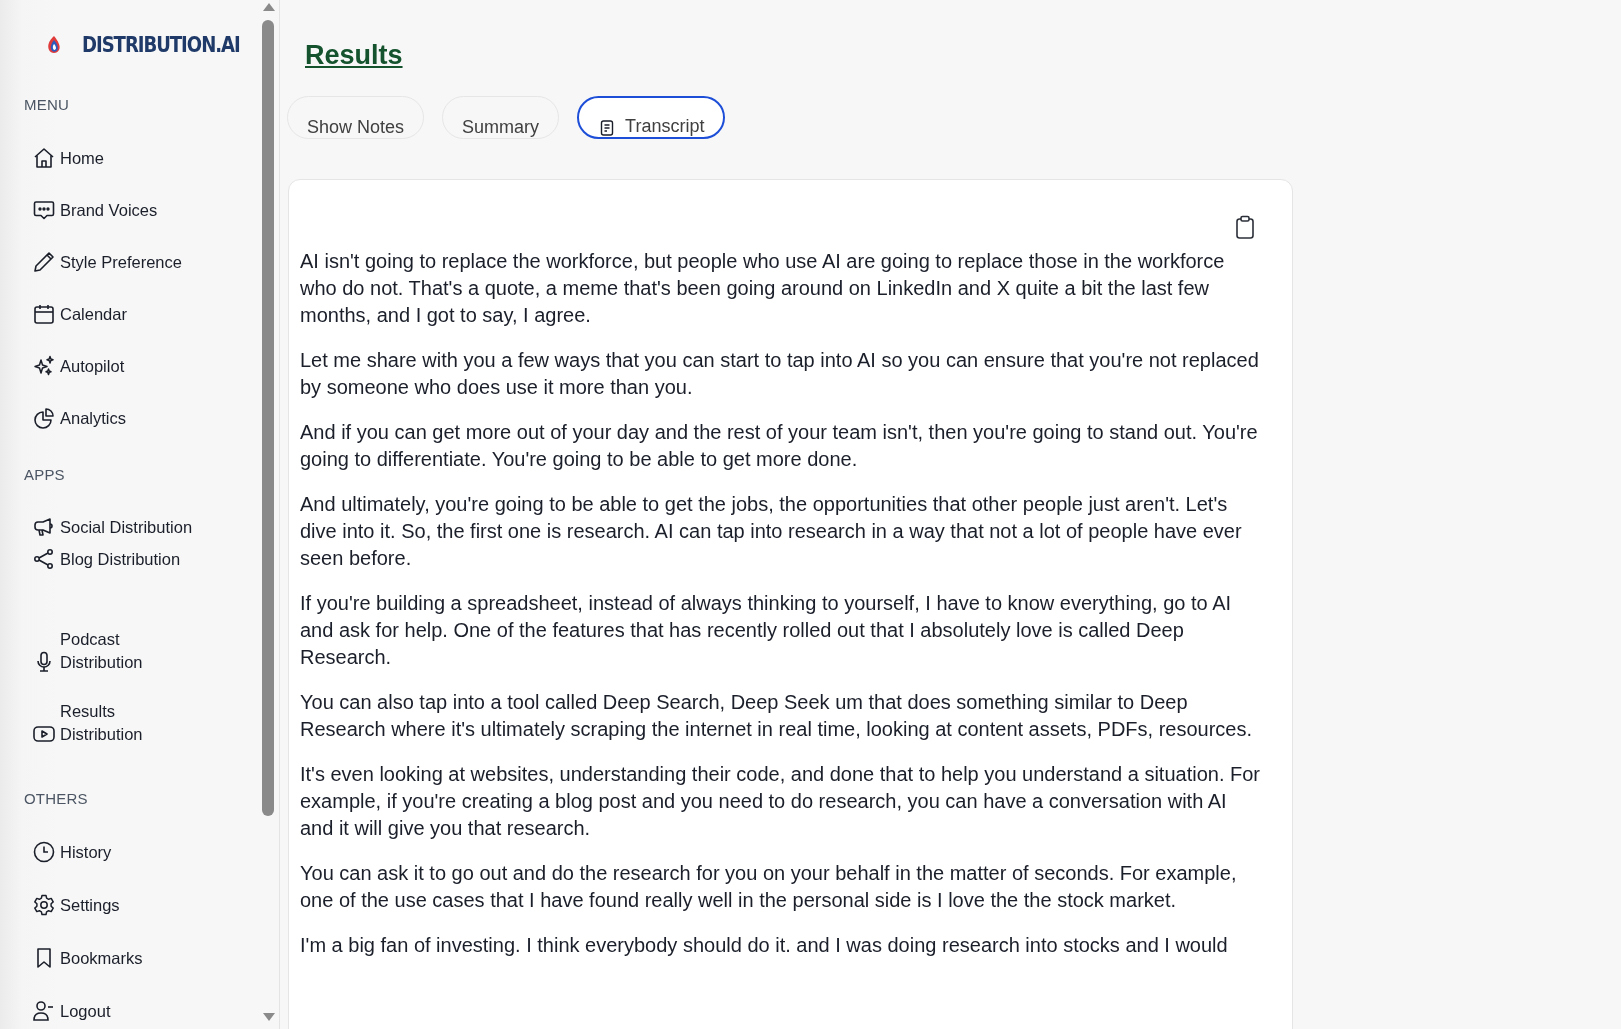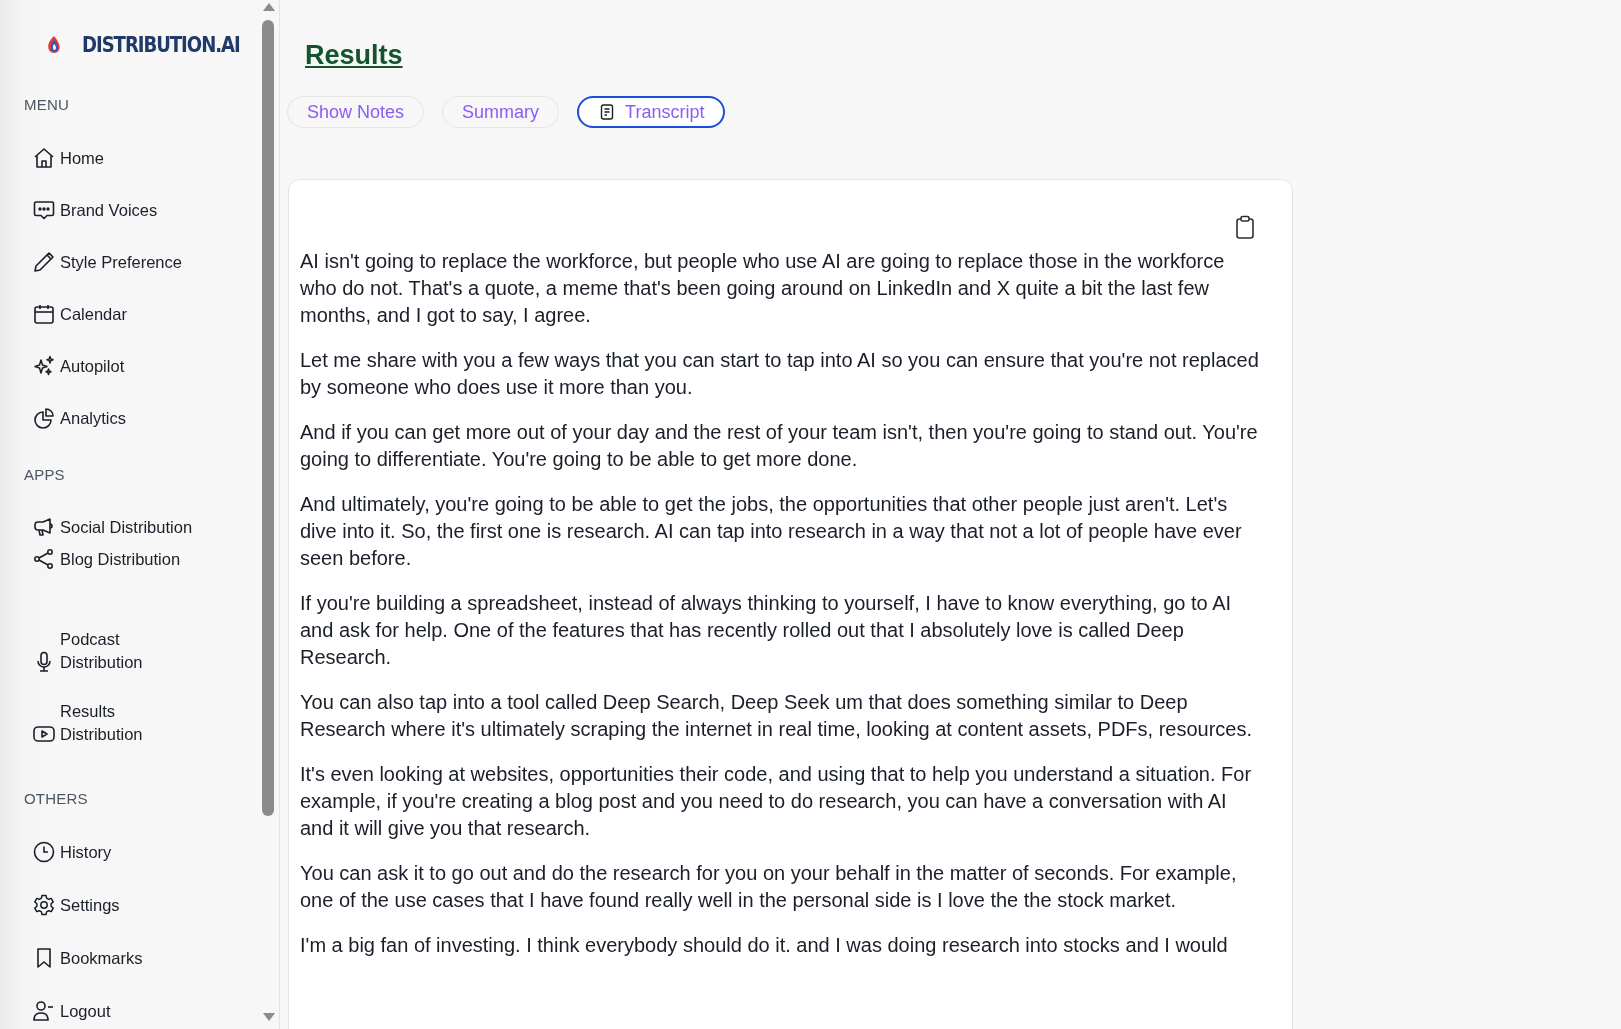--- a/index.html
+++ b/index.html
@@ -50,24 +50,24 @@
     position: absolute; left: 4px; top: 20px; width: 12px; height: 796px;
     background: #8a8a8a; border-radius: 6px;
   }
   .main { position: absolute; left: 281px; top: 0; right: 0; height: 1029px; }
   .page-title {
     position: absolute; left: 24px; top: 40px; font-size: 27px;
     font-weight: bold; color: #14532d; text-decoration: underline;
   }
   .tabs { position: absolute; left: 6px; top: 96px; display: flex; gap: 18px; }
   .tab {
-    height: 32px; padding: 0 19px; border-radius: 24px;
+    height: 43px; padding: 0 19px; border-radius: 24px;
     border: 1px solid #e6e6e6; background: #f7f7f7;
-    display: flex; align-items: center; gap: 9px;
-    font-size: 18px; color: #8b5cf6; cursor: pointer;
+    display: flex; align-items: flex-end; gap: 9px;
+    font-size: 18px; color: #404040; cursor: pointer;
   }
   .tab.active { border: 2px solid #1d4ed8; background: #fff; }
   .tab svg { width: 18px; height: 18px; }
   .card {
     position: absolute; left: 7px; top: 179px; width: 1005px; height: 900px;
     background: #fff; border: 1px solid #e5e5e5; border-radius: 12px;
   }
   .copy-btn {
     position: absolute; right: 34px; top: 34px; width: 26px; height: 26px;
     cursor: pointer;
@@ -240,18 +240,18 @@
           <rect x="9" y="2.5" width="8" height="4.5" rx="1.5" fill="#fff"></rect>
         </svg>
     </div>
     <div class="transcript">
       <p>AI isn't going to replace the workforce, but people who use AI are going to replace those in the workforce who do not. That's a quote, a meme that's been going around on LinkedIn and X quite a bit the last few months, and I got to say, I agree.</p>
       <p>Let me share with you a few ways that you can start to tap into AI so you can ensure that you're not replaced by someone who does use it more than you.</p>
       <p>And if you can get more out of your day and the rest of your team isn't, then you're going to stand out. You're going to differentiate. You're going to be able to get more done.</p>
       <p>And ultimately, you're going to be able to get the jobs, the opportunities that other people just aren't. Let's dive into it. So, the first one is research. AI can tap into research in a way that not a lot of people have ever seen before.</p>
       <p>If you're building a spreadsheet, instead of always thinking to yourself, I have to know everything, go to AI and ask for help. One of the features that has recently rolled out that I absolutely love is called Deep Research.</p>
       <p>You can also tap into a tool called Deep Search, Deep Seek um that does something similar to Deep Research where it's ultimately scraping the internet in real time, looking at content assets, PDFs, resources.</p>
-      <p>It's even looking at websites, opportunities their code, and using that to help you understand a situation. For example, if you're creating a blog post and you need to do research, you can have a conversation with AI and it will give you that research.</p>
+      <p>It's even looking at websites, understanding their code, and done that to help you understand a situation. For example, if you're creating a blog post and you need to do research, you can have a conversation with AI and it will give you that research.</p>
       <p>You can ask it to go out and do the research for you on your behalf in the matter of seconds. For example, one of the use cases that I have found really well in the personal side is I love the the stock market.</p>
       <p>I'm a big fan of investing. I think everybody should do it. and I was doing research into stocks and I would</p>
     </div>
   </div>
 </div>
 
 </body></html>

